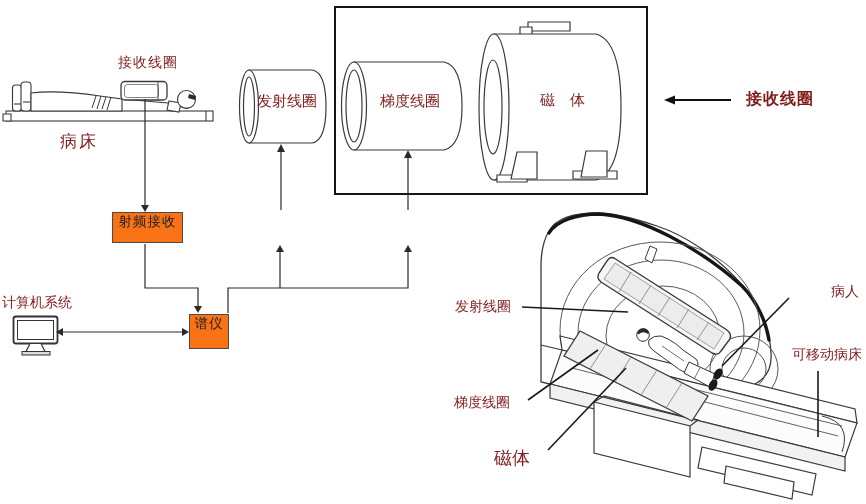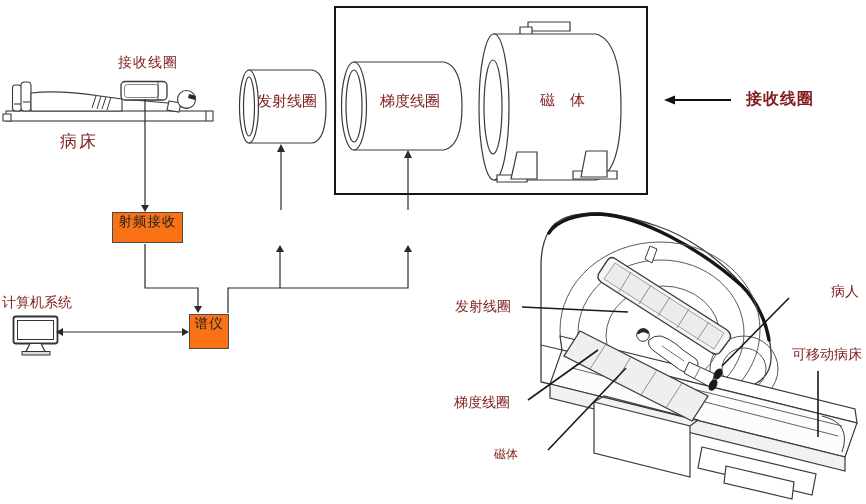--- a/index.html
+++ b/index.html
@@ -206,15 +206,15 @@
     <div class="lbl" style="left:257px;top:93px;font-size:15px;">发射线圈</div>
     <div class="lbl" style="left:380px;top:93px;font-size:15px;">梯度线圈</div>
     <div class="lbl" style="left:540px;top:92px;font-size:15px;">磁　体</div>
 
     <div class="lbl" style="left:746px;top:90px;font-size:16px;font-weight:bold;letter-spacing:1px;">接收线圈</div>
 
     <div class="lbl" style="left:455px;top:299px;font-size:14px;">发射线圈</div>
     <div class="lbl" style="left:799px;top:284px;font-size:14px;margin-left:32px;">病人</div>
     <div class="lbl" style="left:792px;top:347px;font-size:14px;">可移动病床</div>
     <div class="lbl" style="left:454px;top:395px;font-size:14px;">梯度线圈</div>
-    <div class="lbl" style="left:494px;top:448px;font-size:12px;">磁体</div>
+    <div class="lbl" style="left:494px;top:448px;font-size:18px;">磁体</div>
   </div>
 </div>
 
 </body></html>

